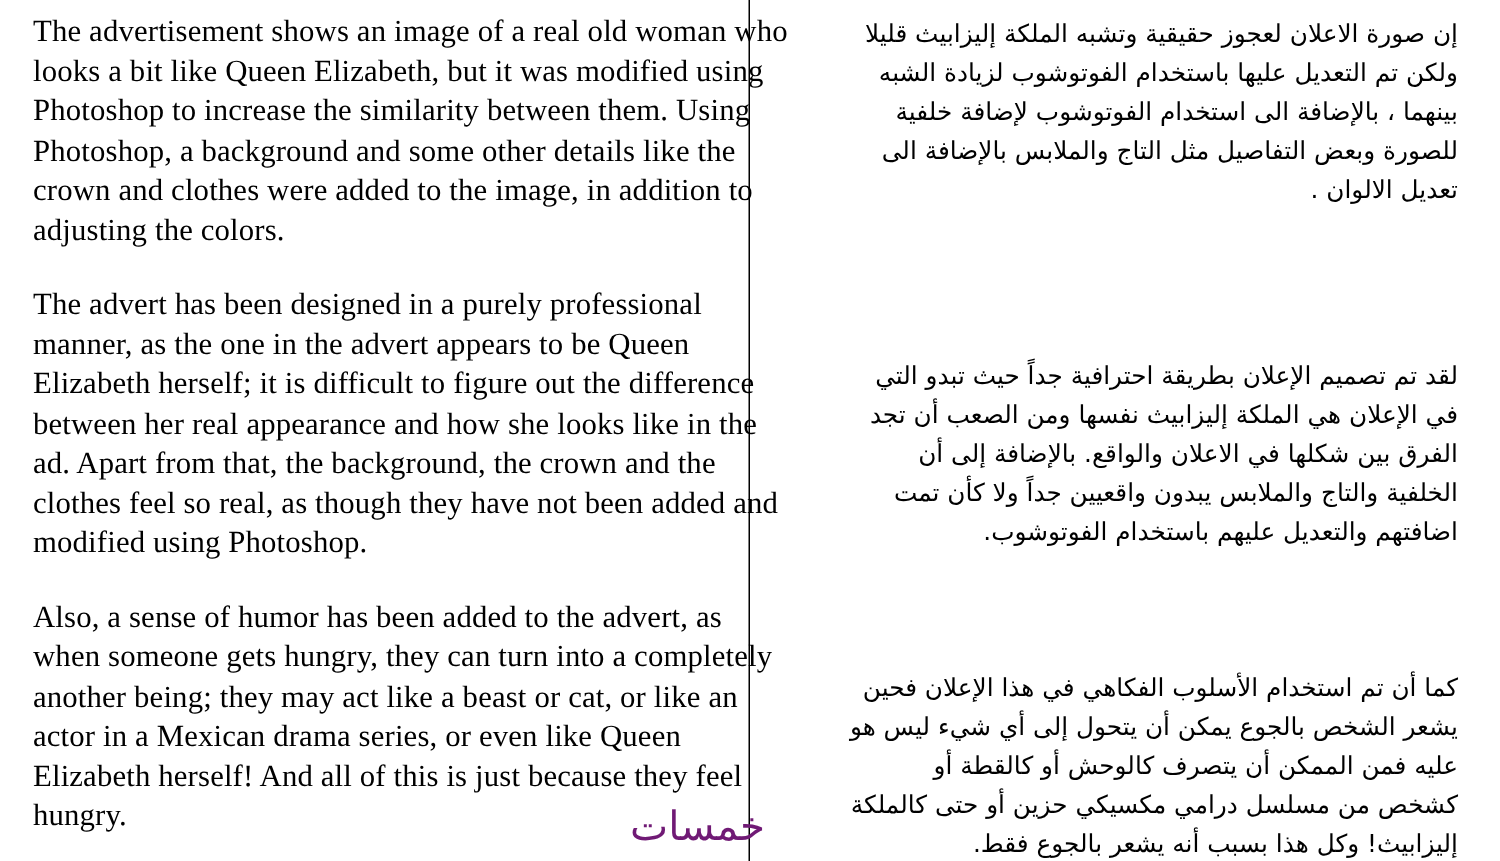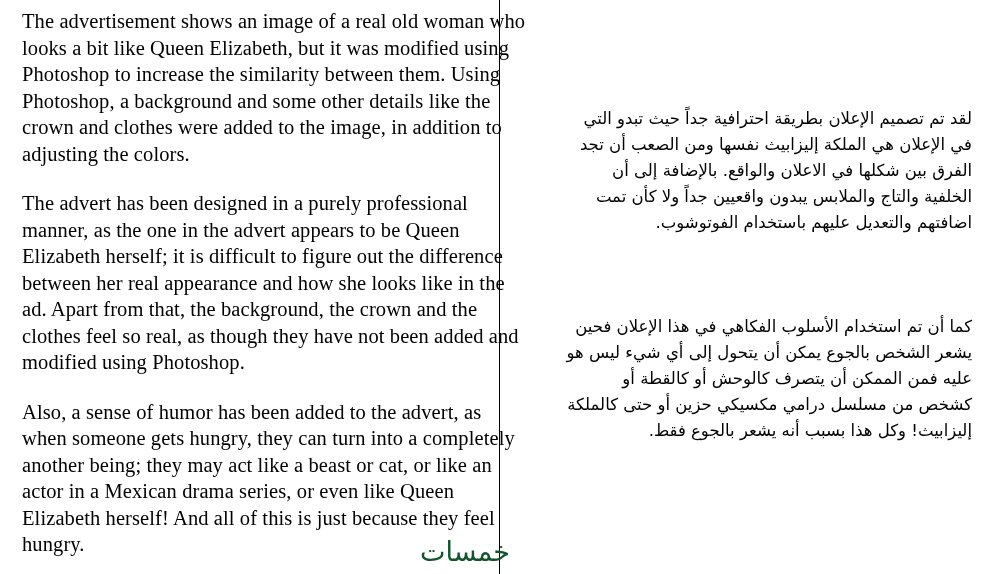--- a/index.html
+++ b/index.html
@@ -62,39 +62,40 @@
   }
   .ar-block-1 { margin-top: 2px; }
   .ar-block-2 { margin-top: 98px; }
   .ar-block-3 { margin-top: 78px; }
   .watermark {
     position: absolute;
     left: 420px;
     top: 536px;
     font-family: "DejaVu Sans", sans-serif;
     font-size: 27px;
-    color: #14532d;
+    color: #701a75;
     direction: rtl;
     letter-spacing: 1px;
     user-select: none;
   }
 </style>
 </head>
 <body>
 
 <div class="page">
 
   <div class="col col-left">
     <p class="en-par">The advertisement shows an image of a real old woman who looks a bit like Queen Elizabeth, but it was modified using Photoshop to increase the similarity between them. Using Photoshop, a background and some other details like the crown and clothes were added to the image, in addition to adjusting the colors.</p>
     <p class="en-par">The advert has been designed in a purely professional manner, as the one in the advert appears to be Queen Elizabeth herself; it is difficult to figure out the difference between her real appearance and how she looks like in the ad. Apart from that, the background, the crown and the clothes feel so real, as though they have not been added and modified using Photoshop.</p>
     <p class="en-par">Also, a sense of humor has been added to the advert, as when someone gets hungry, they can turn into a completely another being; they may act like a beast or cat, or like an actor in a Mexican drama series, or even like Queen Elizabeth herself! And all of this is just because they feel hungry.</p>
   </div>
 
   <div class="divider"></div>
 
   <div class="col col-right">
+    <p class="ar-par ar-block-1">إن صورة الاعلان لعجوز حقيقية وتشبه الملكة إليزابيث قليلا ولكن تم التعديل عليها باستخدام الفوتوشوب لزيادة الشبه بينهما ، بالإضافة الى استخدام الفوتوشوب لإضافة خلفية للصورة وبعض التفاصيل مثل التاج والملابس بالإضافة الى تعديل الالوان .</p>
     <p class="ar-par ar-block-2">لقد تم تصميم الإعلان بطريقة احترافية جداً حيث تبدو التي في الإعلان هي الملكة إليزابيث نفسها ومن الصعب أن تجد الفرق بين شكلها في الاعلان والواقع. بالإضافة إلى أن الخلفية والتاج والملابس يبدون واقعيين جداً ولا كأن تمت اضافتهم والتعديل عليهم باستخدام الفوتوشوب.</p>
     <p class="ar-par ar-block-3">كما أن تم استخدام الأسلوب الفكاهي في هذا الإعلان فحين يشعر الشخص بالجوع يمكن أن يتحول إلى أي شيء ليس هو عليه فمن الممكن أن يتصرف كالوحش أو كالقطة أو كشخص من مسلسل درامي مكسيكي حزين أو حتى كالملكة إليزابيث! وكل هذا بسبب أنه يشعر بالجوع فقط.</p>
   </div>
 
   <div class="watermark">خمسات</div>
 
 </div>
 
 </body></html>

